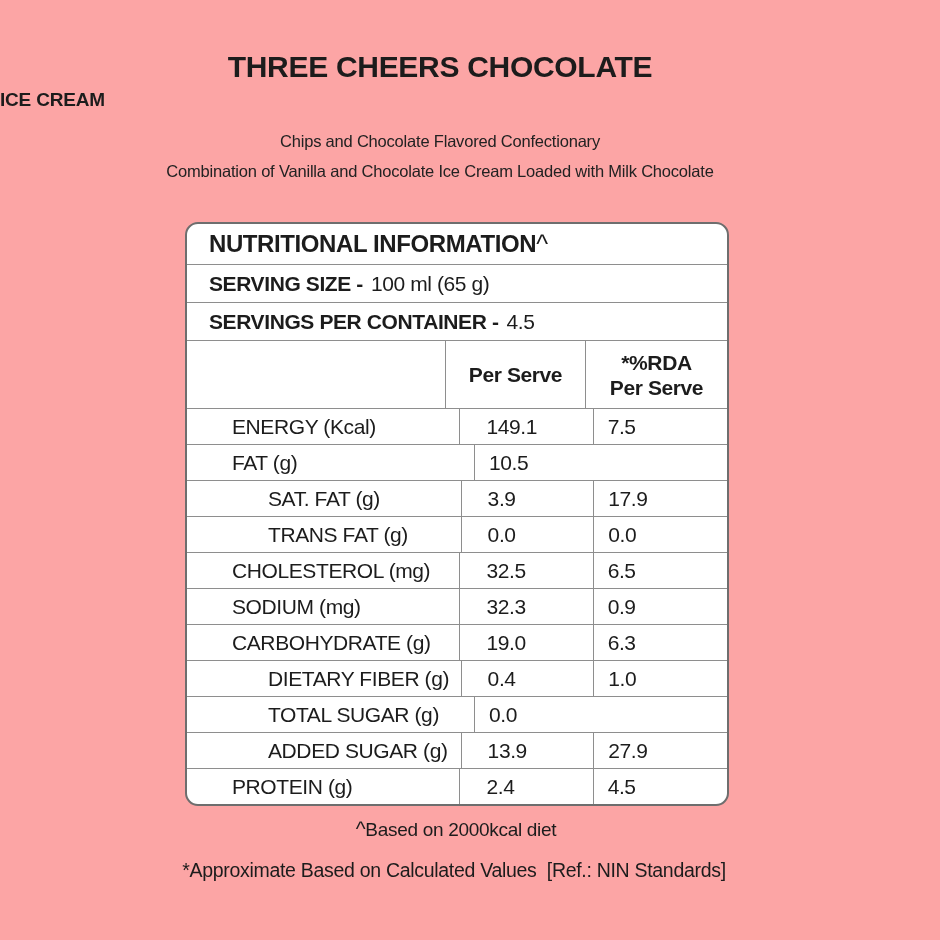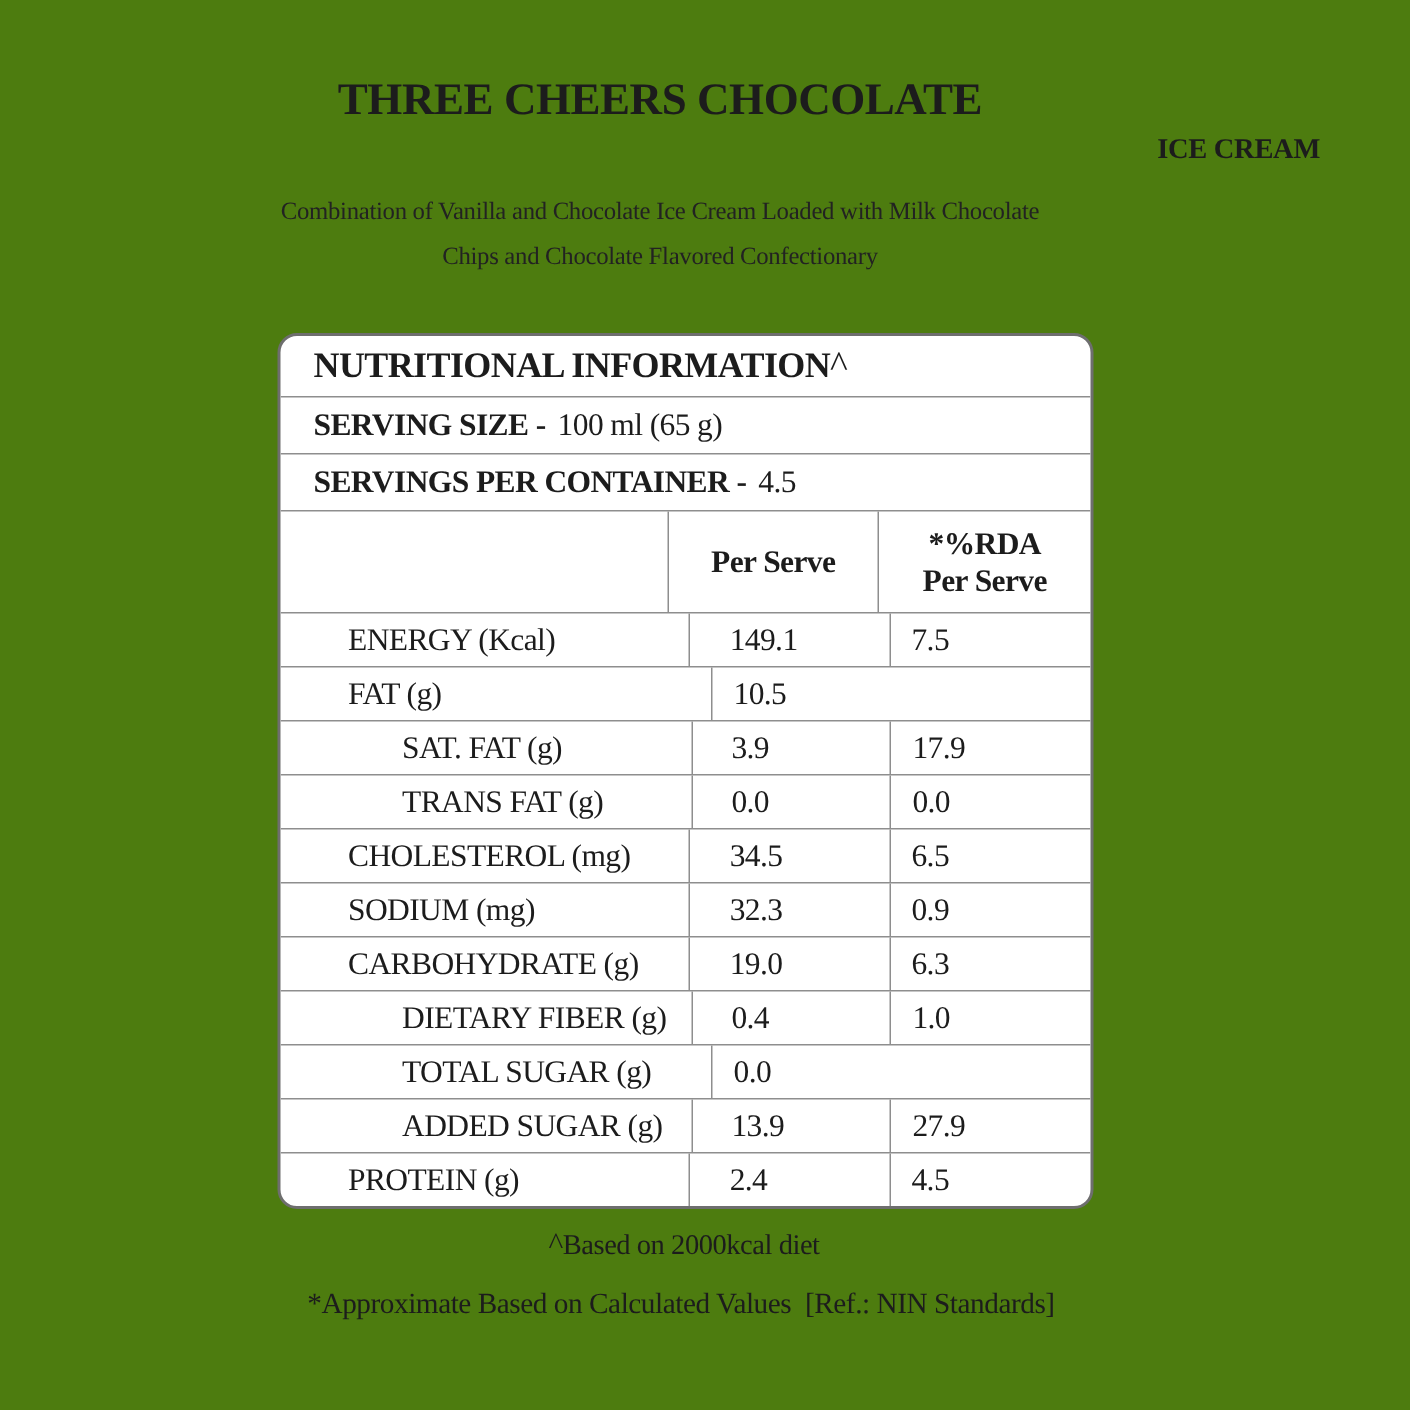--- a/index.html
+++ b/index.html
@@ -1,29 +1,29 @@
 <!DOCTYPE html>
 <html><head>
 <meta charset="utf-8">
 <style>
   html, body { margin: 0; padding: 0; background: #ffffff; }
   .page {
     position: relative;
     width: 940px;
     height: 940px;
-    background: #4d7c0f;
-    font-family: Liberation Serif, serif;
+    background: #fca5a5;
+    font-family: Liberation Sans, sans-serif;
     color: #1c1c1c;
     overflow: hidden;
   }
 
   
   .title-wrap    { position: absolute; top: 50px;  left: 0; width: 880px; text-align: center; }
   .title         { font-size: 30px; font-weight: bold; letter-spacing: -0.3px; }
-  .subtitle-wrap { position: absolute; top: 89px;  left: 0; width: 880px; text-align: right; }
+  .subtitle-wrap { position: absolute; top: 89px;  left: 0; width: 880px; text-align: left; }
   .subtitle      { font-size: 19px; font-weight: bold; letter-spacing: -0.2px; }
   .desc-wrap     { position: absolute; top: 126px; left: 0; width: 880px; text-align: center;
                    font-size: 16.5px; line-height: 30px; letter-spacing: -0.2px; color: #222; }
 
   
   .nutri-table {
     position: absolute; top: 222px; left: 185px;
     width: 544px; height: 584px;
     box-sizing: border-box;
     border: 2px solid #6e6e6e;
@@ -73,22 +73,22 @@
 
   <div class="title-wrap">
     <span class="title">THREE CHEERS CHOCOLATE</span>
   </div>
 
   <div class="subtitle-wrap">
     <span class="subtitle">ICE CREAM</span>
   </div>
 
   <div class="desc-wrap">
+    <div>Chips and Chocolate Flavored Confectionary</div>
     <div>Combination of Vanilla and Chocolate Ice Cream Loaded with Milk Chocolate</div>
-    <div>Chips and Chocolate Flavored Confectionary</div>
   </div>
 
   <div class="nutri-table">
 
     <div class="trow band-row band-title">
       <span>NUTRITIONAL INFORMATION</span>
         <span class="caret">^</span>
     </div>
 
     <div class="trow band-row band-serve">
@@ -130,21 +130,21 @@
     </div>
 
     <div class="trow data-row sub">
       <div class="cell col-label">TRANS FAT (g)</div>
       <div class="cell col-ps">0.0</div>
       <div class="cell col-rda">0.0</div>
     </div>
 
     <div class="trow data-row">
       <div class="cell col-label">CHOLESTEROL (mg)</div>
-      <div class="cell col-ps">34.5</div>
+      <div class="cell col-ps">32.5</div>
       <div class="cell col-rda">6.5</div>
     </div>
 
     <div class="trow data-row">
       <div class="cell col-label">SODIUM (mg)</div>
       <div class="cell col-ps">32.3</div>
       <div class="cell col-rda">0.9</div>
     </div>
 
     <div class="trow data-row">

